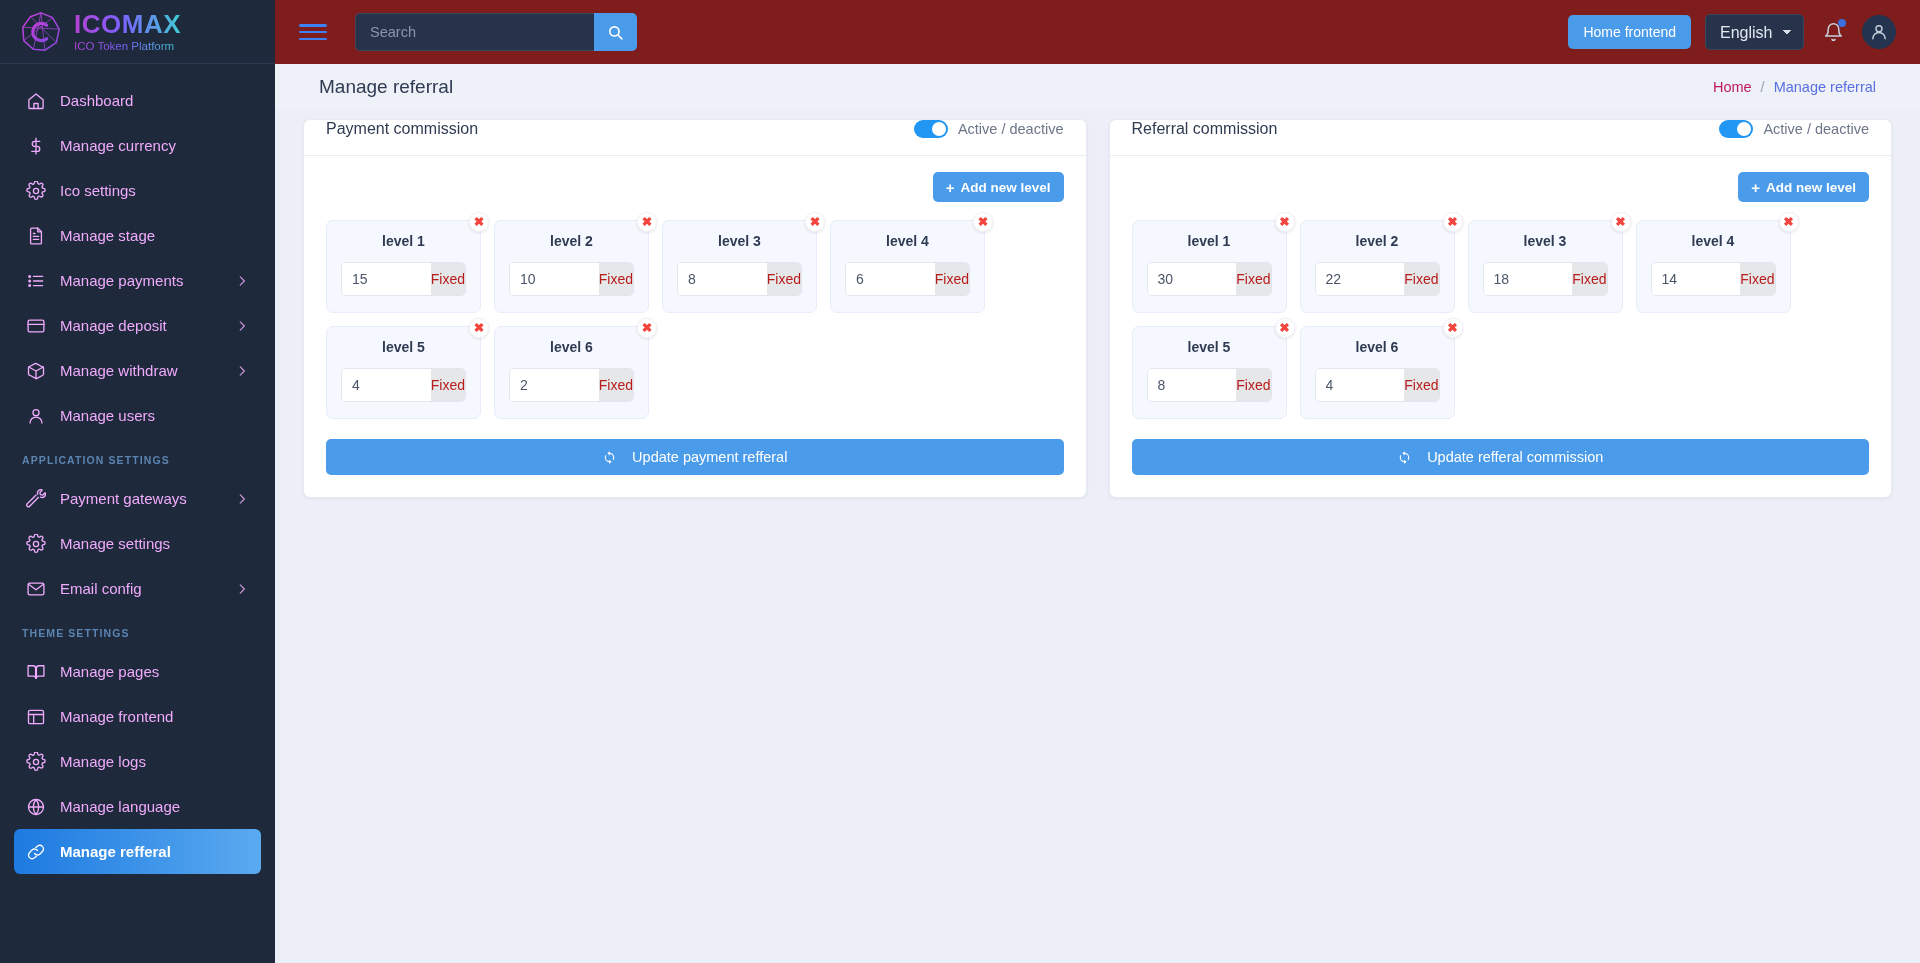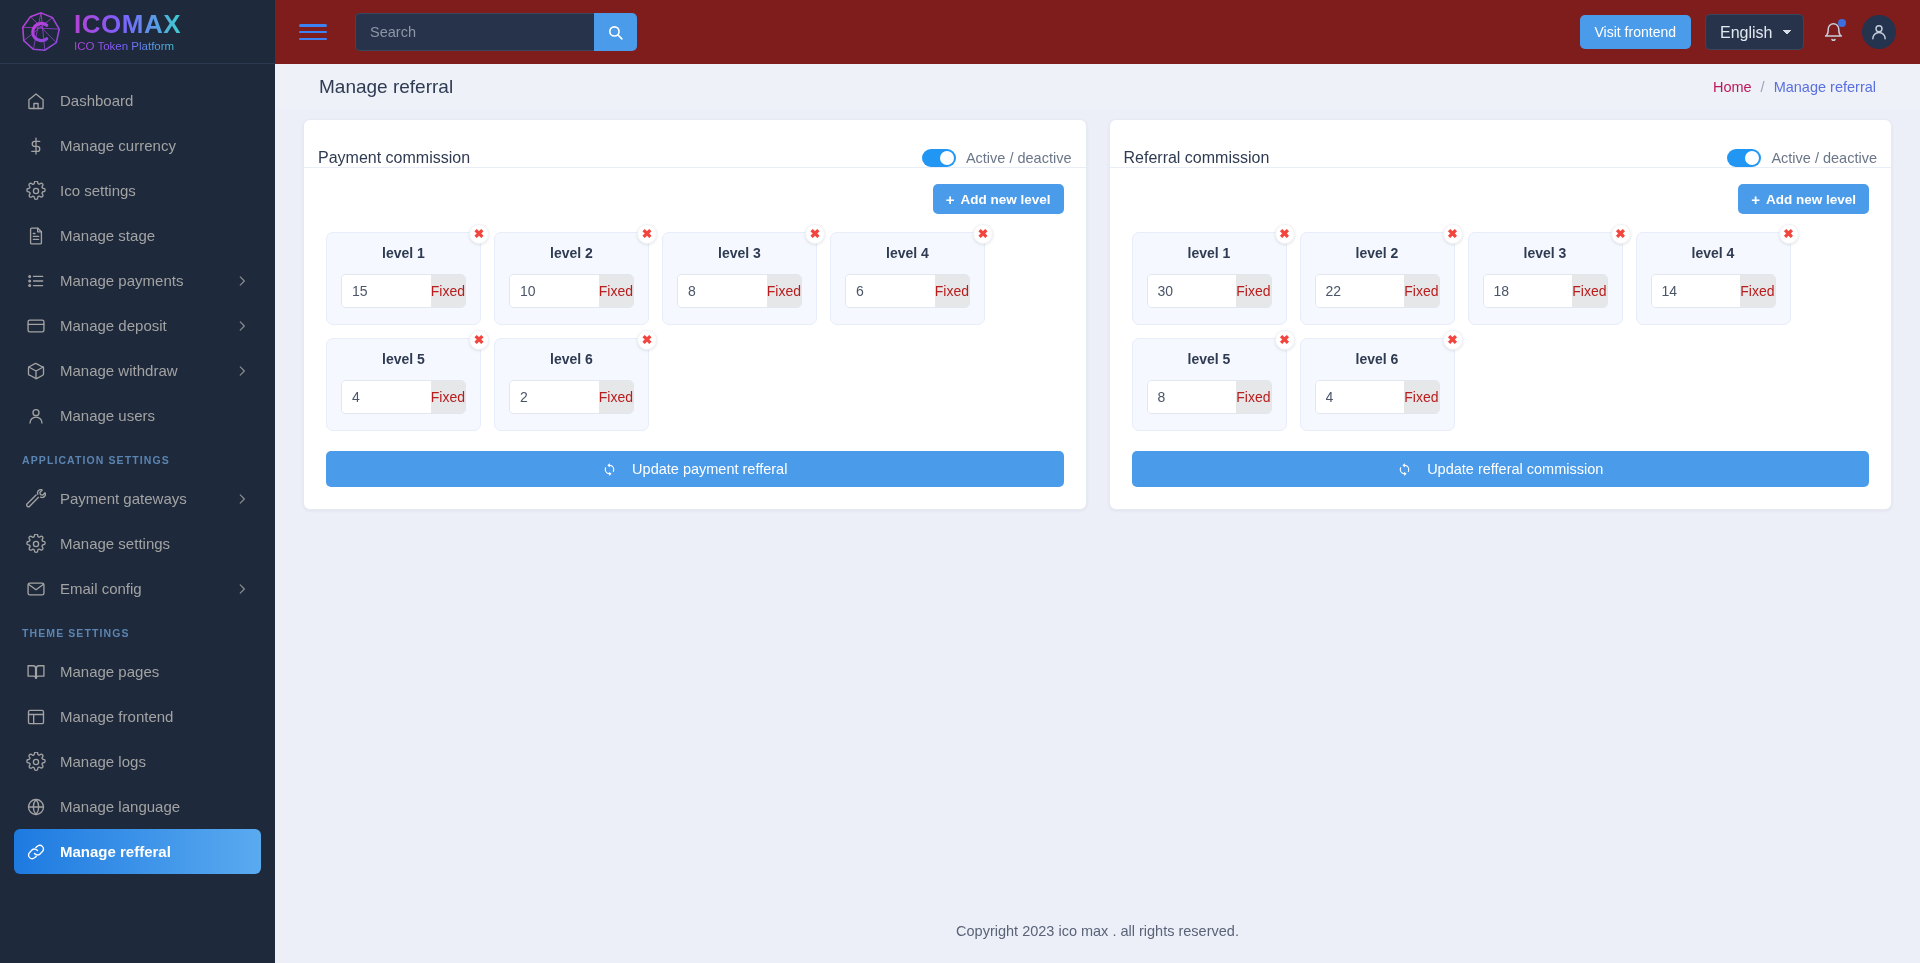--- a/index.html
+++ b/index.html
@@ -32,21 +32,21 @@
     -webkit-background-clip: text; background-clip: text; color: transparent;
   }
   .nav { padding-top: 14px; }
   .nav-section {
     color: #5b84b1; font-size: 10.5px; font-weight: bold; letter-spacing: 1.1px;
     padding: 16px 22px 10px 22px; text-transform: uppercase;
   }
   .nav-item {
     display: flex; align-items: center; gap: 14px;
     height: 45px; margin: 0 14px; padding: 0 12px;
-    color: #a3a3a3; font-size: 15px; border-radius: 6px; cursor: pointer;
+    color: #f0abfc; font-size: 15px; border-radius: 6px; cursor: pointer;
     position: relative;
   }
   .nav-item .ico { width: 20px; height: 20px; flex: 0 0 20px; display: block; }
   .nav-item .lbl { flex: 1 1 auto; white-space: nowrap; }
   .nav-item .chev { width: 14px; height: 14px; flex: 0 0 14px; opacity: .8; }
   .nav-item.active {
     background: linear-gradient(90deg, #1d7ae0 0%, #5aaaf0 100%);
     color: #ffffff; font-weight: bold;
   }
 
@@ -106,21 +106,21 @@
   .crumb-sep { color: #9aa3b2; }
   .crumb-cur { color: #5a6fe0; cursor: pointer; }
 
   .content { flex: 1 1 auto; padding: 10px 28px 0 28px; display: flex; gap: 22px; align-items: flex-start; }
 
   .card {
     flex: 1 1 0; background: #fff; border-radius: 7px;
     border: 1px solid #e6eaf3; box-shadow: 0 1px 3px rgba(30,41,59,.06);
   }
   .card-head {
-    height: 48px; display: flex; align-items: flex-end; padding: 0 14px;
+    height: 36px; display: flex; align-items: flex-start; padding: 0 22px;
     border-bottom: 1px solid #e9edf5;
   }
   .card-title { font-size: 16px; color: #2f3b52; }
   .toggle-wrap { margin-left: auto; display: flex; align-items: center; gap: 10px; }
   .toggle {
     width: 34px; height: 18px; border-radius: 10px; background: #2196f3;
     position: relative; cursor: pointer; flex: 0 0 34px;
   }
   .toggle .knob { position: absolute; top: 2px; right: 2px; width: 14px; height: 14px; border-radius: 50%; background: #fff; }
   .toggle-lbl { font-size: 14.5px; color: #6b7689; }
@@ -388,21 +388,21 @@
       <button class="search-btn">
         <span>
           <svg viewBox="0 0 24 24" width="17" height="17" fill="none" stroke="#fff" stroke-width="2.3" stroke-linecap="round">
             <circle cx="10.5" cy="10.5" r="6.5"></circle>
               <path d="M15.5 15.5 L21 21"></path>
           </svg>
         </span>
       </button>
     </div>
     <div class="topbar-right">
-      <button class="visit-btn">Visit frontend</button>
+      <button class="visit-btn">Home frontend</button>
       <select class="lang-select" id="lang-select"><option value="English">English</option></select>
       <div class="bell-wrap">
         <span>
           <svg viewBox="0 0 24 24" width="21" height="21" fill="none" stroke="#c7cfdb" stroke-width="1.7" stroke-linecap="round" stroke-linejoin="round">
             <path d="M18 8a6 6 0 0 0-12 0c0 7-3 8-3 8h18s-3-1-3-8"></path>
             <path d="M13.7 20a2 2 0 0 1-3.4 0"></path>
           </svg>
         </span>
         <span class="bell-dot"></span>
       </div>
@@ -576,14 +576,13 @@
               <svg viewBox="0 0 24 24" width="15" height="15" fill="currentColor">
                 <path d="M12.5 4.5V1.8L8.6 5.2l3.9 3.4V6.3a5.7 5.7 0 0 1 5.4 5.7c0 1-.3 2-.8 2.8l1.4 1.4A7.7 7.7 0 0 0 12.5 4.5zM11.5 19.5v2.7l3.9-3.4-3.9-3.4v2.3A5.7 5.7 0 0 1 6.1 12c0-1 .3-2 .8-2.8L5.5 7.8A7.7 7.7 0 0 0 11.5 19.5z"></path>
               </svg>
             </span>
             <span>Update refferal commission</span>
           </button>
         </div>
       </section>
     </div>
 
-  <div class="footer">Copyright 2023 ico max . all rights reserved.</div>
 </div>
 
 </body></html>

